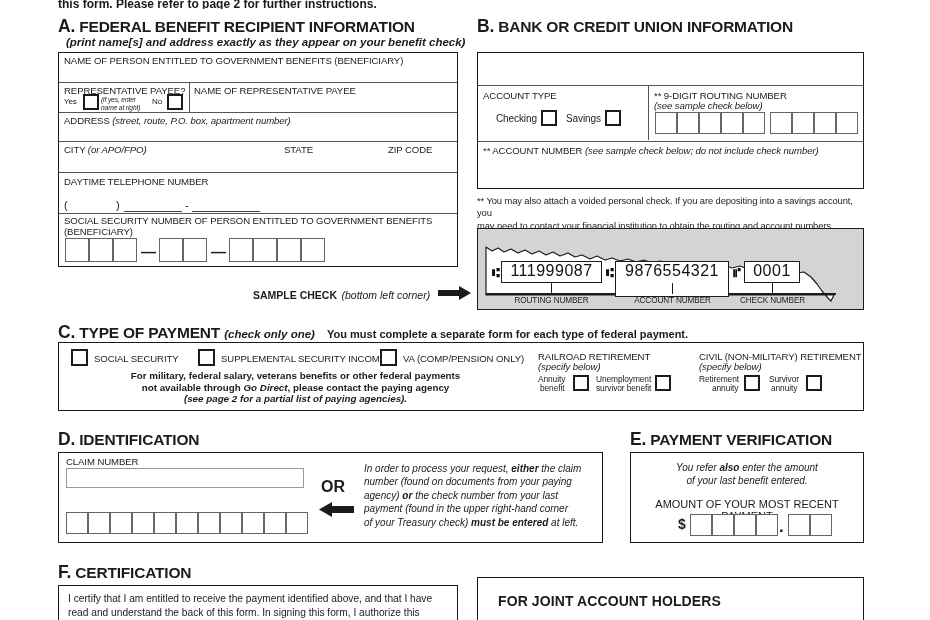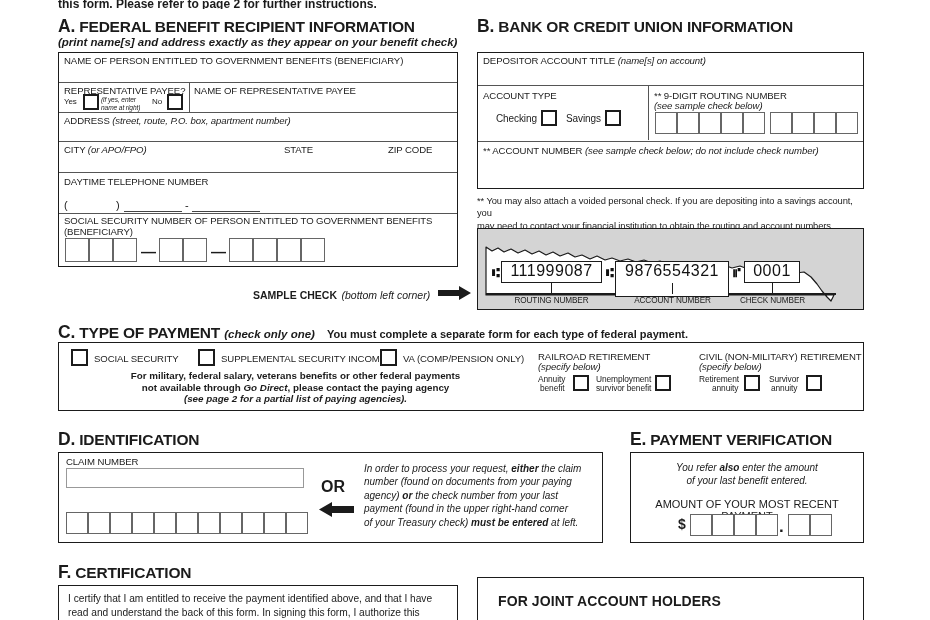--- a/index.html
+++ b/index.html
@@ -174,21 +174,21 @@
 <body>
 
 <div class="page">
 
   <div class="topline" style="left:58px; top:-3px; width:420px; height:12px;">this form. Please refer to page 2 for further instructions.</div>
 
   <div class="sec-head abs" style="left:58px; top:16px;">
     <span class="letter">A.</span>
     <span>FEDERAL BENEFIT RECIPIENT INFORMATION</span>
   </div>
-  <div class="sec-sub abs" style="left:58px; top:36px;">(print name[s] and address exactly as they appear on your benefit check)</div>
+  <div class="sec-sub abs" style="left:66px; top:36px;">(print name[s] and address exactly as they appear on your benefit check)</div>
 
   <div class="box" style="left:58px; top:52px; width:400px; height:215px;"></div>
 
   <div class="flab" style="left:64px; top:55px;">NAME OF PERSON ENTITLED TO GOVERNMENT BENEFITS (BENEFICIARY)</div>
   <div class="abs" style="left:60px; top:56px; width:396px; height:26px;"></div>
   <div class="hline" style="left:59px; top:82px; width:398px;"></div>
 
   <div class="flab" style="left:64px; top:85px; font-size:9.6px;">REPRESENTATIVE PAYEE?</div>
   <div class="flab" style="left:64px; top:97px; font-size:8px;">Yes</div>
   <div class="cbox" style="left:83px; top:94px; width:16px; height:16px;"></div>
@@ -243,24 +243,20 @@
   <div class="cell" style="left:277px; top:238px; width:24px; height:24px;"></div>
   <div class="cell" style="left:301px; top:238px; width:24px; height:24px;"></div>
 
   <div class="sec-head abs" style="left:477px; top:16px;">
     <span class="letter">B.</span>
     <span>BANK OR CREDIT UNION INFORMATION</span>
   </div>
 
   <div class="box" style="left:477px; top:52px; width:387px; height:137px;"></div>
 
-  <div class="flab" style="left:483px; top:55px;">
-    <span>DEPOSITOR ACCOUNT TITLE</span>
-    <span class="i">(name[s] on account)</span>
-  </div>
   <div class="abs" style="left:479px; top:66px; width:383px; height:18px;"></div>
   <div class="hline" style="left:478px; top:85px; width:385px;"></div>
 
   <div class="flab" style="left:483px; top:90px;">ACCOUNT TYPE</div>
   <div class="flab" style="left:496px; top:113px; font-size:10px;">Checking</div>
   <div class="cbox" style="left:541px; top:110px; width:16px; height:16px;"></div>
   <div class="flab" style="left:566px; top:113px; font-size:10px;">Savings</div>
   <div class="cbox" style="left:605px; top:110px; width:16px; height:16px;"></div>
   <div class="vline" style="left:648px; top:85px; height:55px;"></div>
 

